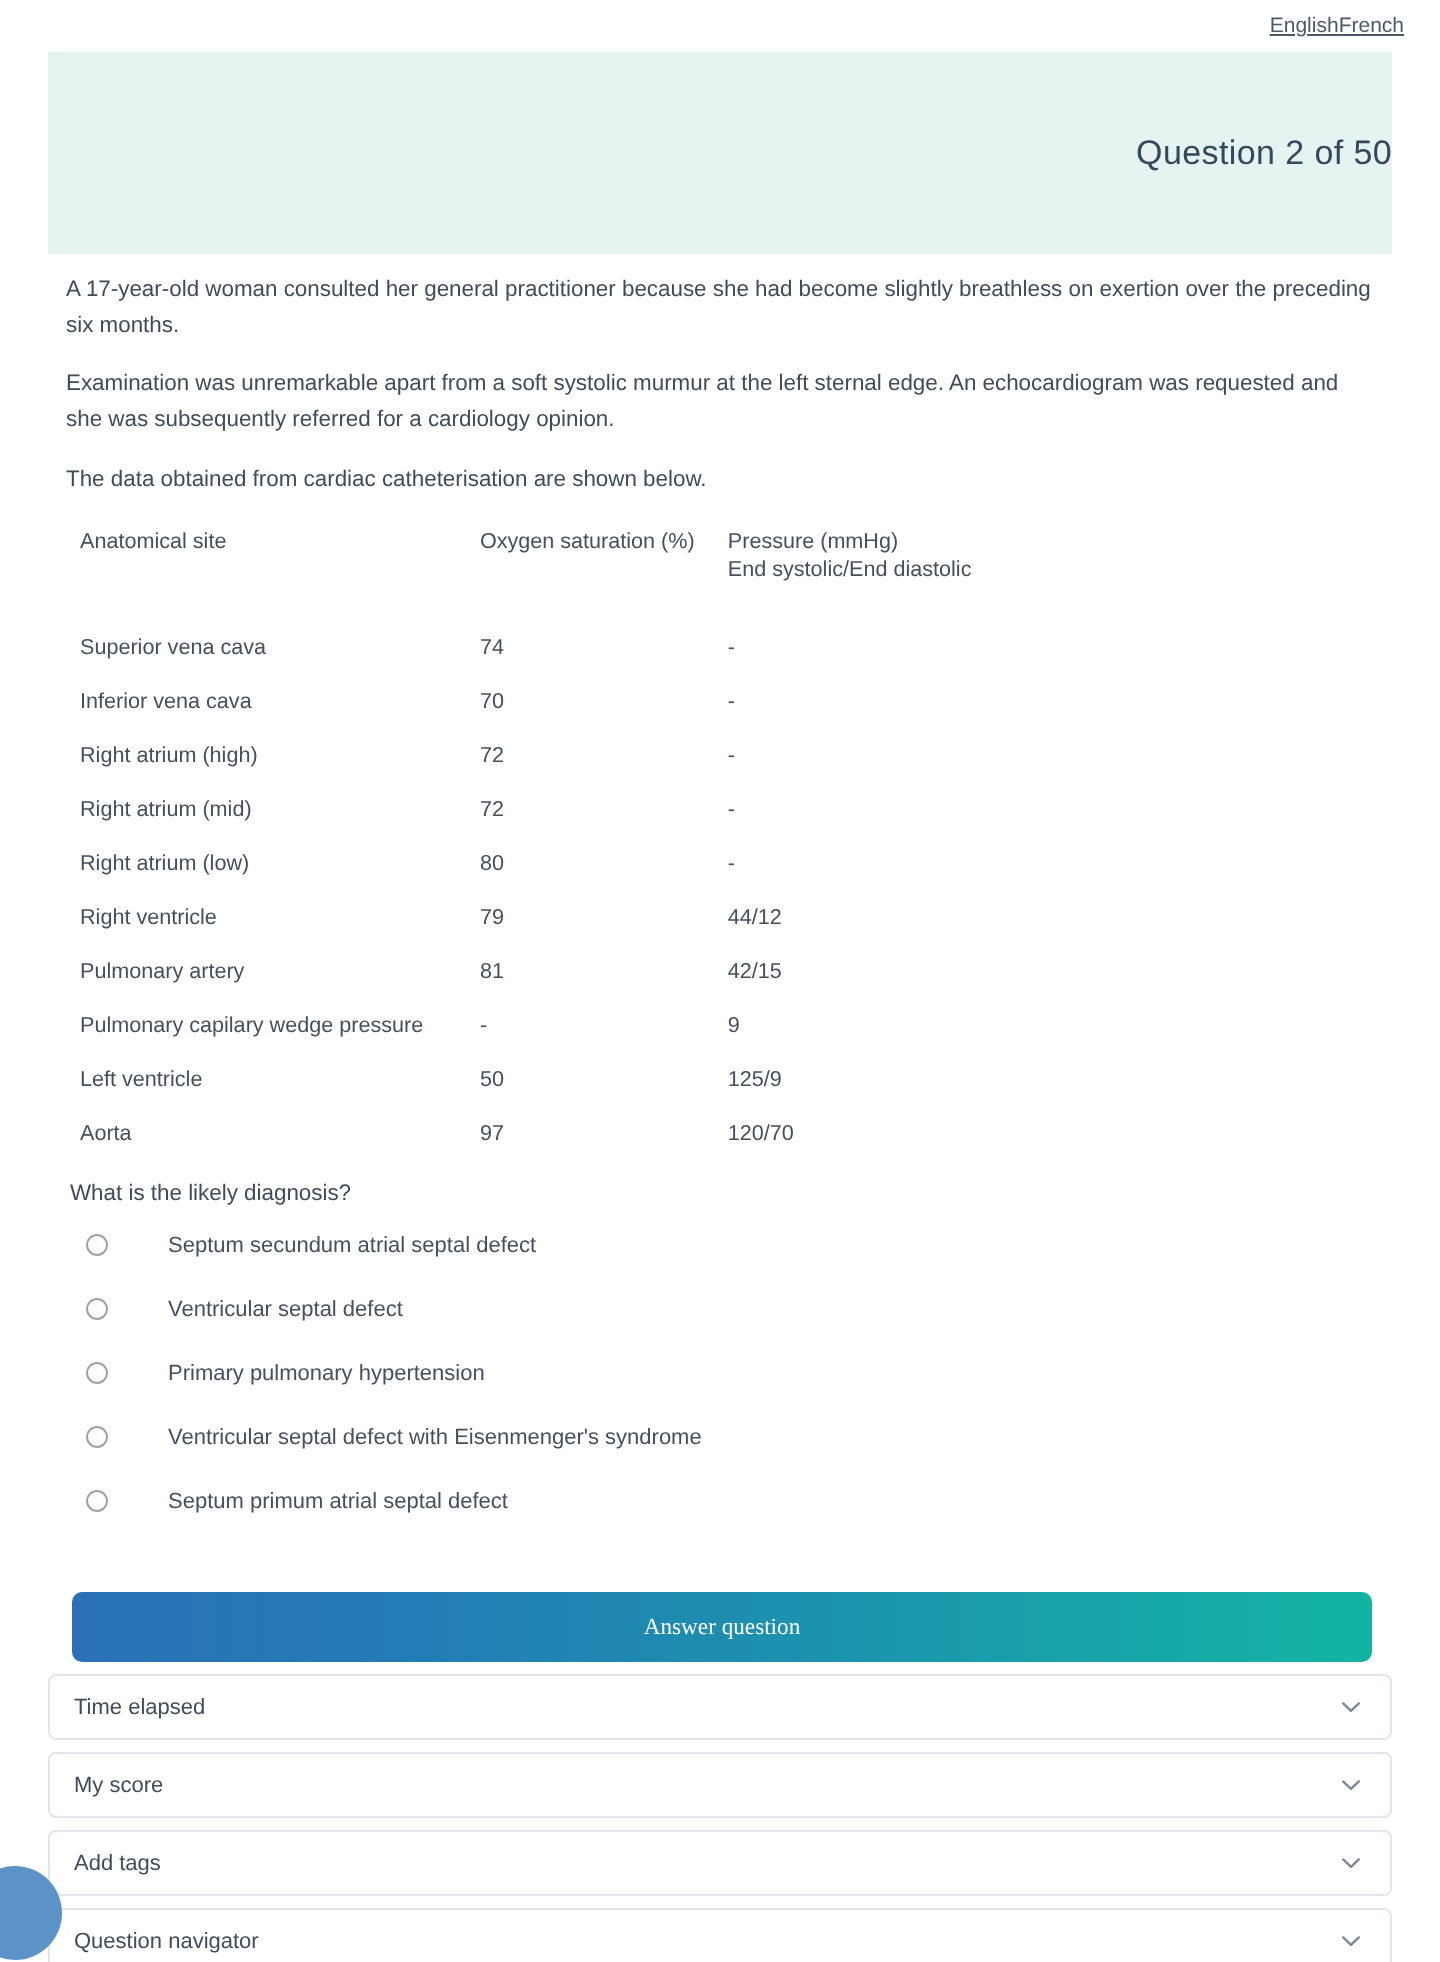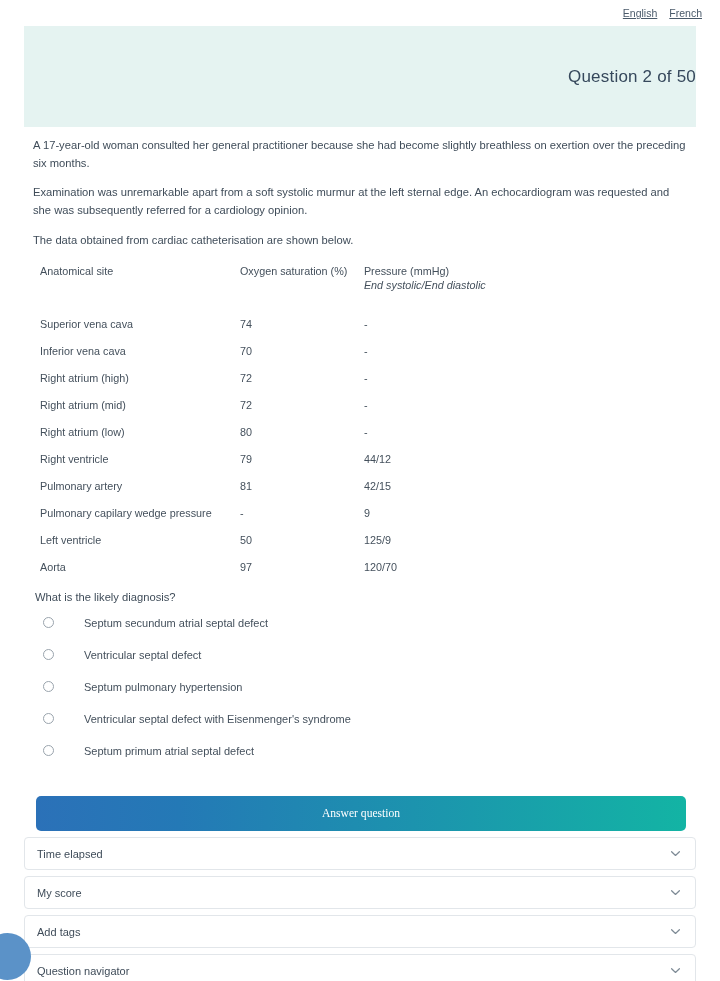--- a/index.html
+++ b/index.html
@@ -15,21 +15,21 @@
     color: #3b4a57;
     overflow: hidden;
   }
 
   
   .lang-bar {
     position: absolute;
     top: 7px;
     right: 18px;
     display: flex;
-    gap: 12px;
+    gap: 0;
     font-size: 10.5px;
     align-items: flex-end;
   }
   .lang-link {
     color: #4a5a6a;
     text-decoration: underline;
     cursor: pointer;
   }
 
   
@@ -88,21 +88,20 @@
     vertical-align: top;
     padding: 7px 0 8px 0;
     font-size: 10.8px;
     color: #44505c;
   }
   .col-site   { width: 190px; padding-left: 7px !important; }
   .col-sat    { width: 118px; }
   .col-press  { width: 180px; }
   .hdr-sub {
     display: block;
-    font-style: italic;
     margin-top: 2px;
   }
 
   
   .lead-in {
     font-size: 11.2px;
     color: #3f4c59;
     margin: 10px 0 4px 2px;
   }
   .options { margin: 0; padding: 0; list-style: none; }
@@ -278,21 +277,21 @@
     <li class="option-row">
       <span class="radio"></span>
       <span class="option-label">Septum secundum atrial septal defect</span>
     </li>
     <li class="option-row">
       <span class="radio"></span>
       <span class="option-label">Ventricular septal defect</span>
     </li>
     <li class="option-row">
       <span class="radio"></span>
-      <span class="option-label">Septum pulmonary hypertension</span>
+      <span class="option-label">Primary pulmonary hypertension</span>
     </li>
     <li class="option-row">
       <span class="radio"></span>
       <span class="option-label">Ventricular septal defect with Eisenmenger's syndrome</span>
     </li>
     <li class="option-row">
       <span class="radio"></span>
       <span class="option-label">Septum primum atrial septal defect</span>
     </li>
   </ul>

